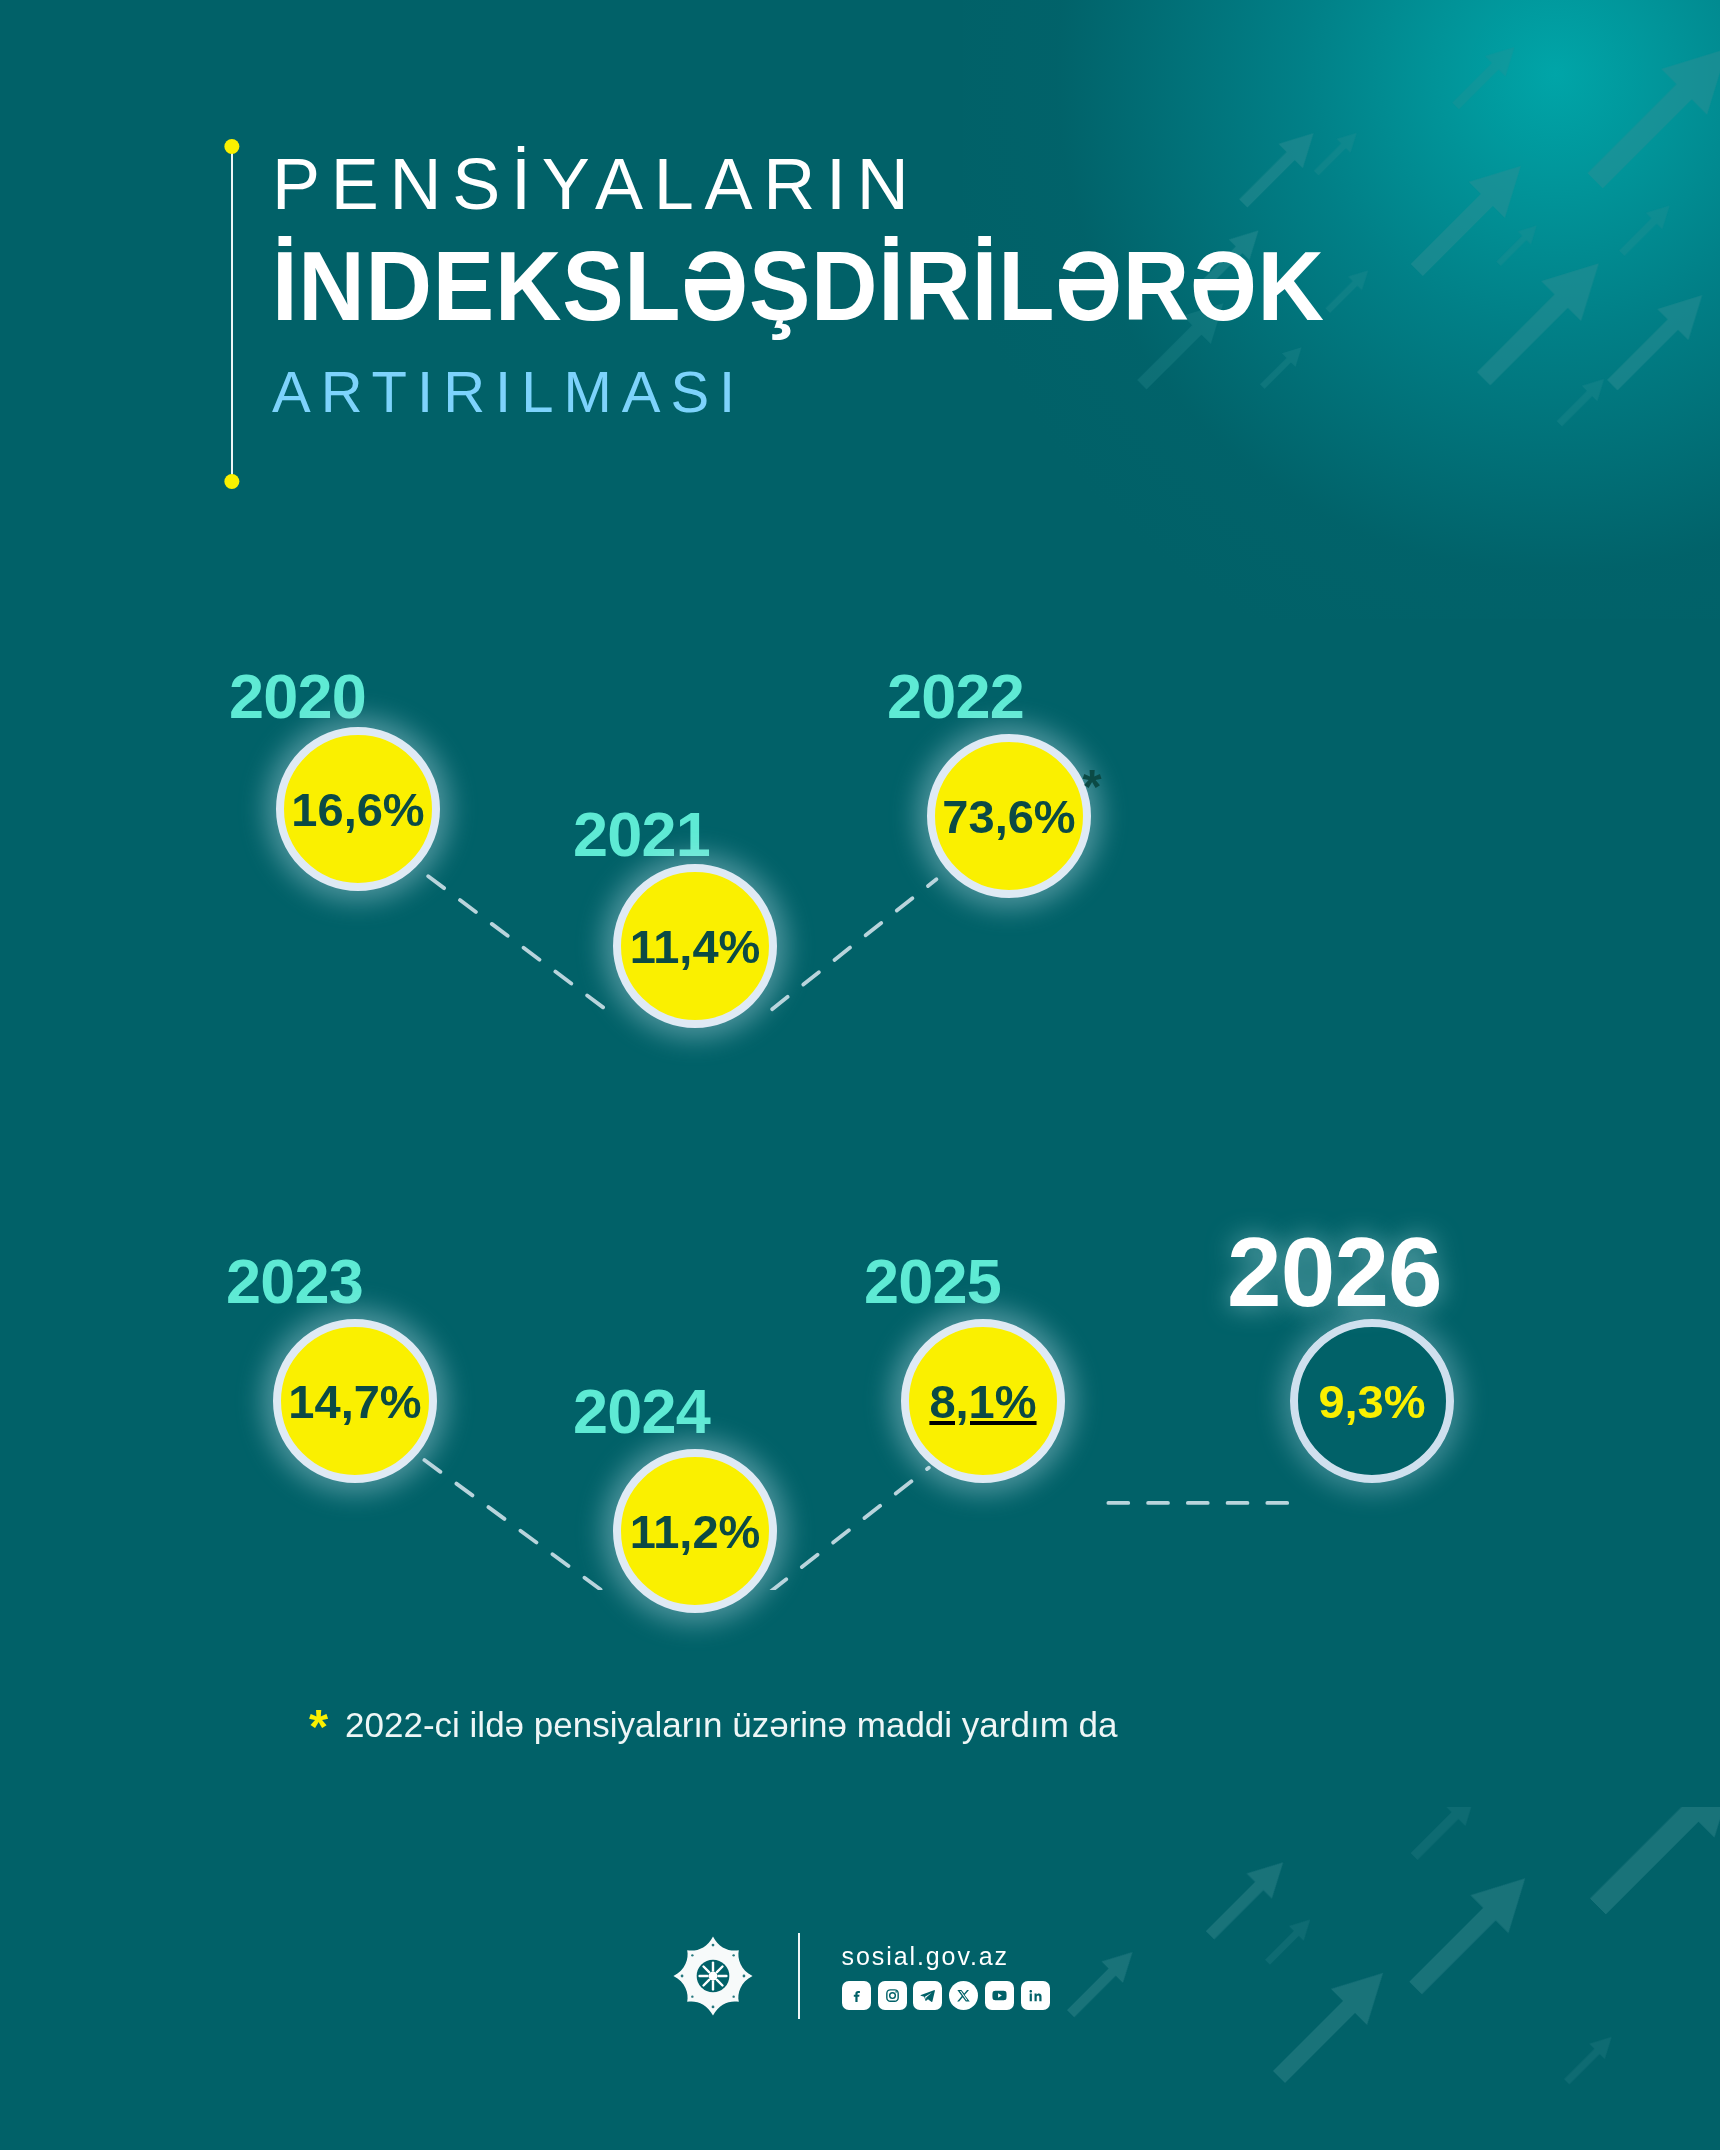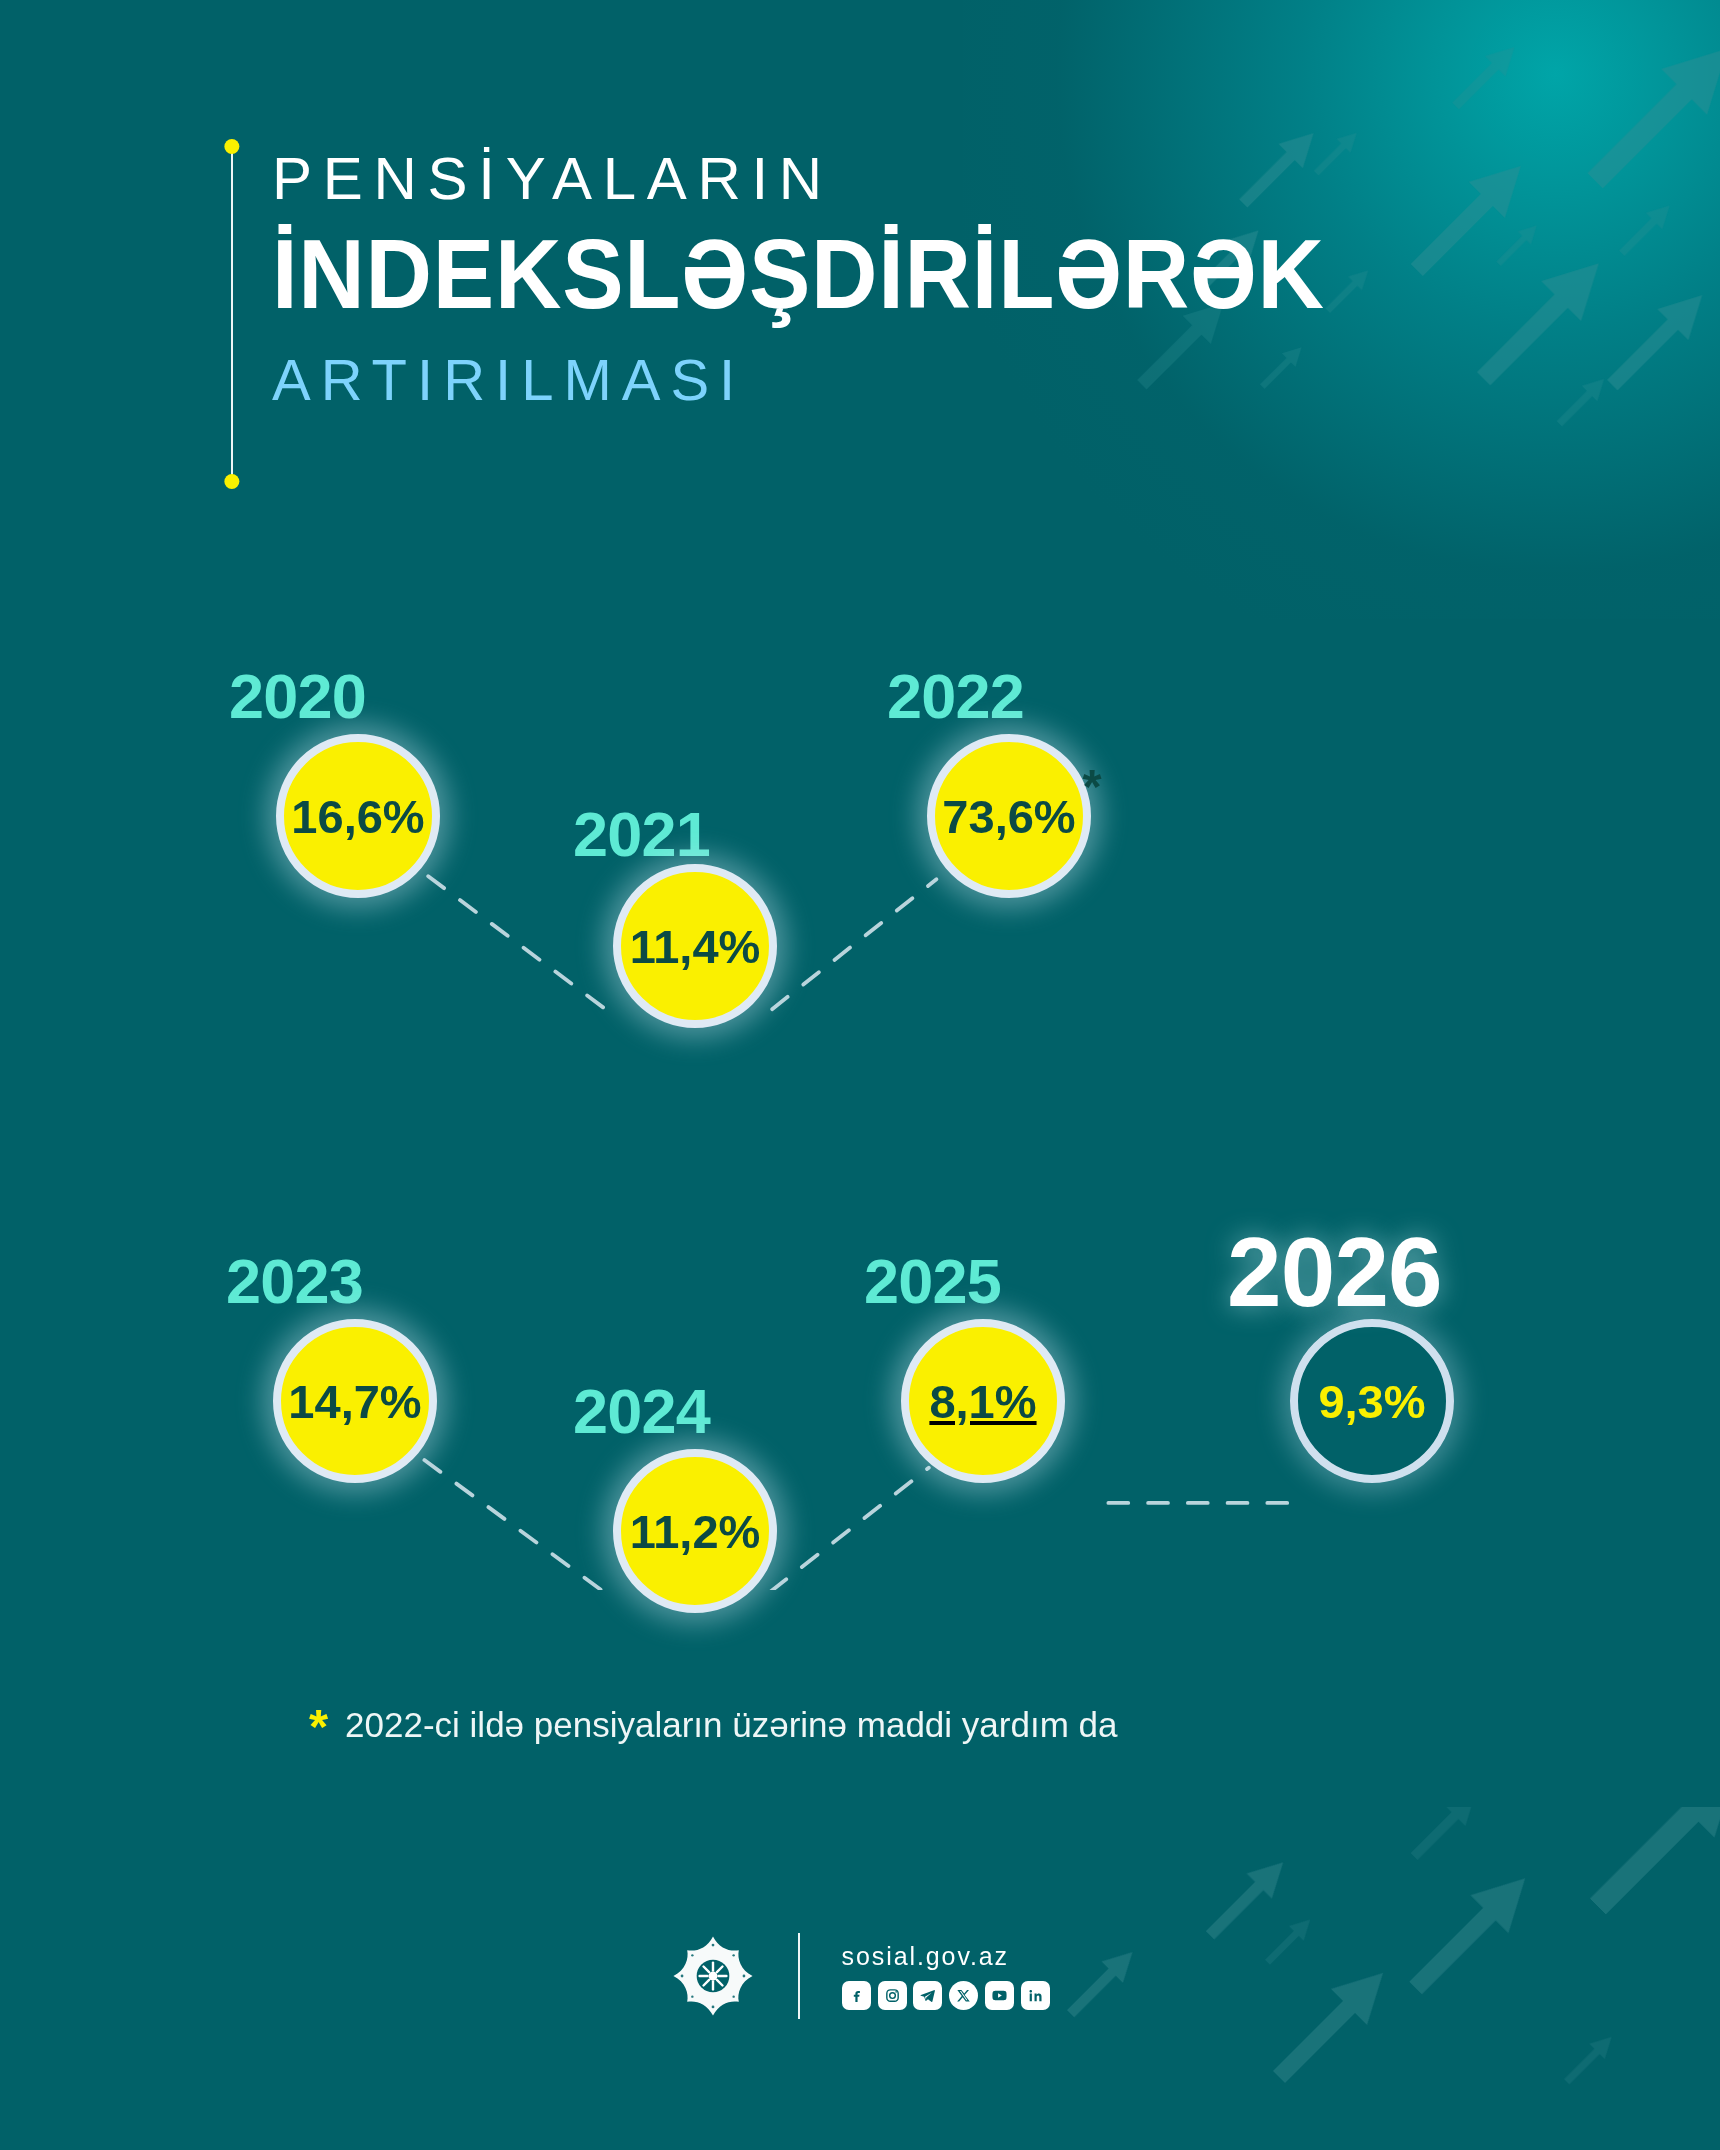--- a/index.html
+++ b/index.html
@@ -24,21 +24,21 @@
 
   
   .title-wrap{position:absolute;left:229px;top:142px;display:flex;gap:37px;}
   .accent{position:relative;width:6.1px;height:344px;display:flex;justify-content:center;}
   .accent .bar{width:2.3px;height:100%;background:#eef6f6;}
   .accent .dot{position:absolute;left:50%;transform:translateX(-50%);width:15.3px;height:15.3px;border-radius:50%;background:#faf000;}
   .accent .dot.top{top:-3.1px;}
   .accent .dot.bot{bottom:-3.1px;}
   .title-lines{display:flex;flex-direction:column;}
   .t1{
-    color:#ffffff;font-size:60px;letter-spacing:10.7px;font-weight:400;
+    color:#ffffff;font-size:72px;letter-spacing:10.7px;font-weight:400;
     line-height:1.05;margin-top:4.6px;
   }
   .t2{
     color:#ffffff;font-size:99px;font-weight:bold;letter-spacing:0.8px;
     line-height:1.06;margin-top:12.2px;transform:scaleX(.93);transform-origin:left center;
   }
   .t3{
     color:#7dd3fc;font-size:58px;letter-spacing:10px;font-weight:400;
     line-height:1.05;margin-top:23px;
   }
@@ -214,21 +214,21 @@
         <line x1="560" y1="296" x2="800" y2="476"></line>
         <line x1="1010" y1="470" x2="1225" y2="300"></line>
         <line x1="555" y1="1060" x2="800" y2="1240"></line>
         <line x1="1008" y1="1232" x2="1215" y2="1070"></line>
         <line x1="1450" y1="1116" x2="1700" y2="1116"></line>
       </g>
     </svg>
 
     <div class="node" style="left:229px;top:15.3px;">
       <div class="year" style="left:0;top:0;">2020</div>
-      <div class="bubble filled" style="left:47px;top:69px;width:148px;height:148px;">
+      <div class="bubble filled" style="left:47px;top:62px;width:148px;height:148px;">
         <span class="val">16,6%</span>
       </div>
     </div>
 
     <div class="node" style="left:573px;top:145px;">
       <div class="year" style="left:0;top:8px;">2021</div>
       <div class="bubble filled" style="left:40px;top:69px;width:148px;height:148px;">
         <span class="val">11,4%</span>
       </div>
     </div>

